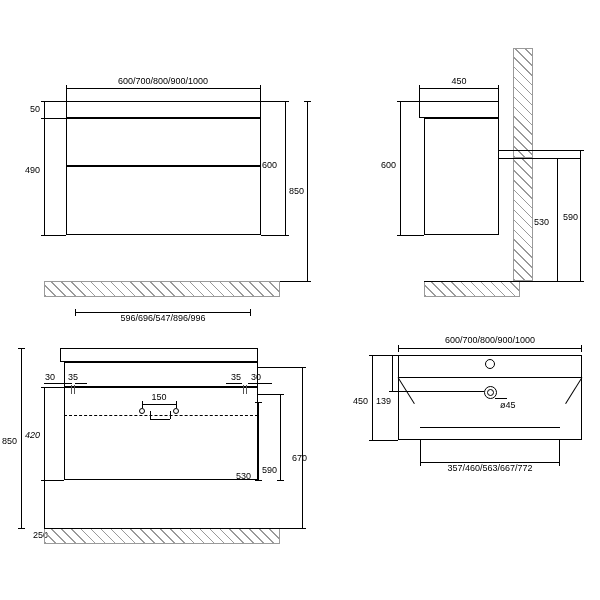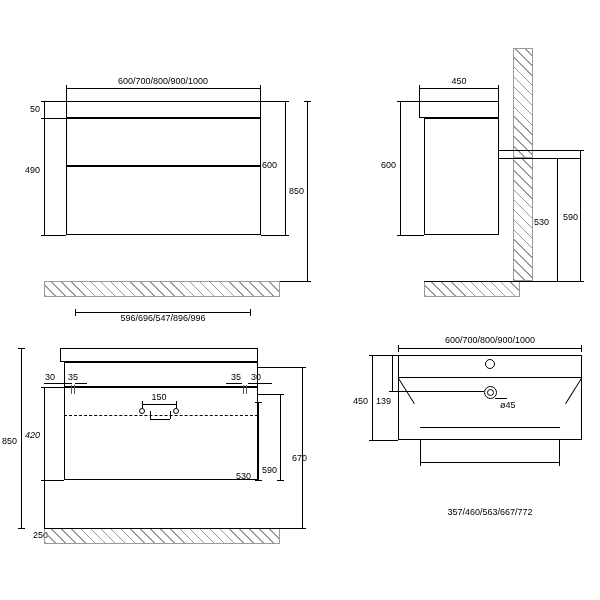--- a/index.html
+++ b/index.html
@@ -198,15 +198,15 @@
   <div class="ticky" style="left:389px;top:355px;"></div>
   <div class="ticky" style="left:389px;top:391px;"></div>
   <div class="ln h" style="left:392px;top:391px;width:92px;"></div>
   <div class="lbl" style="left:376px;top:396px;">139</div>
 
   <div class="ln h" style="left:420px;top:462px;width:140px;"></div>
   <div class="tick" style="left:420px;top:459px;"></div>
   <div class="tick" style="left:559px;top:459px;"></div>
   <div class="ln v" style="left:420px;top:440px;height:22px;"></div>
   <div class="ln v" style="left:559px;top:440px;height:22px;"></div>
-  <div class="lbl c" style="left:490px;top:463px;margin-top:44px;">357/460/563/667/772</div>
+  <div class="lbl c" style="left:490px;top:463px;">357/460/563/667/772</div>
 
 </div>
 
 </body></html>

